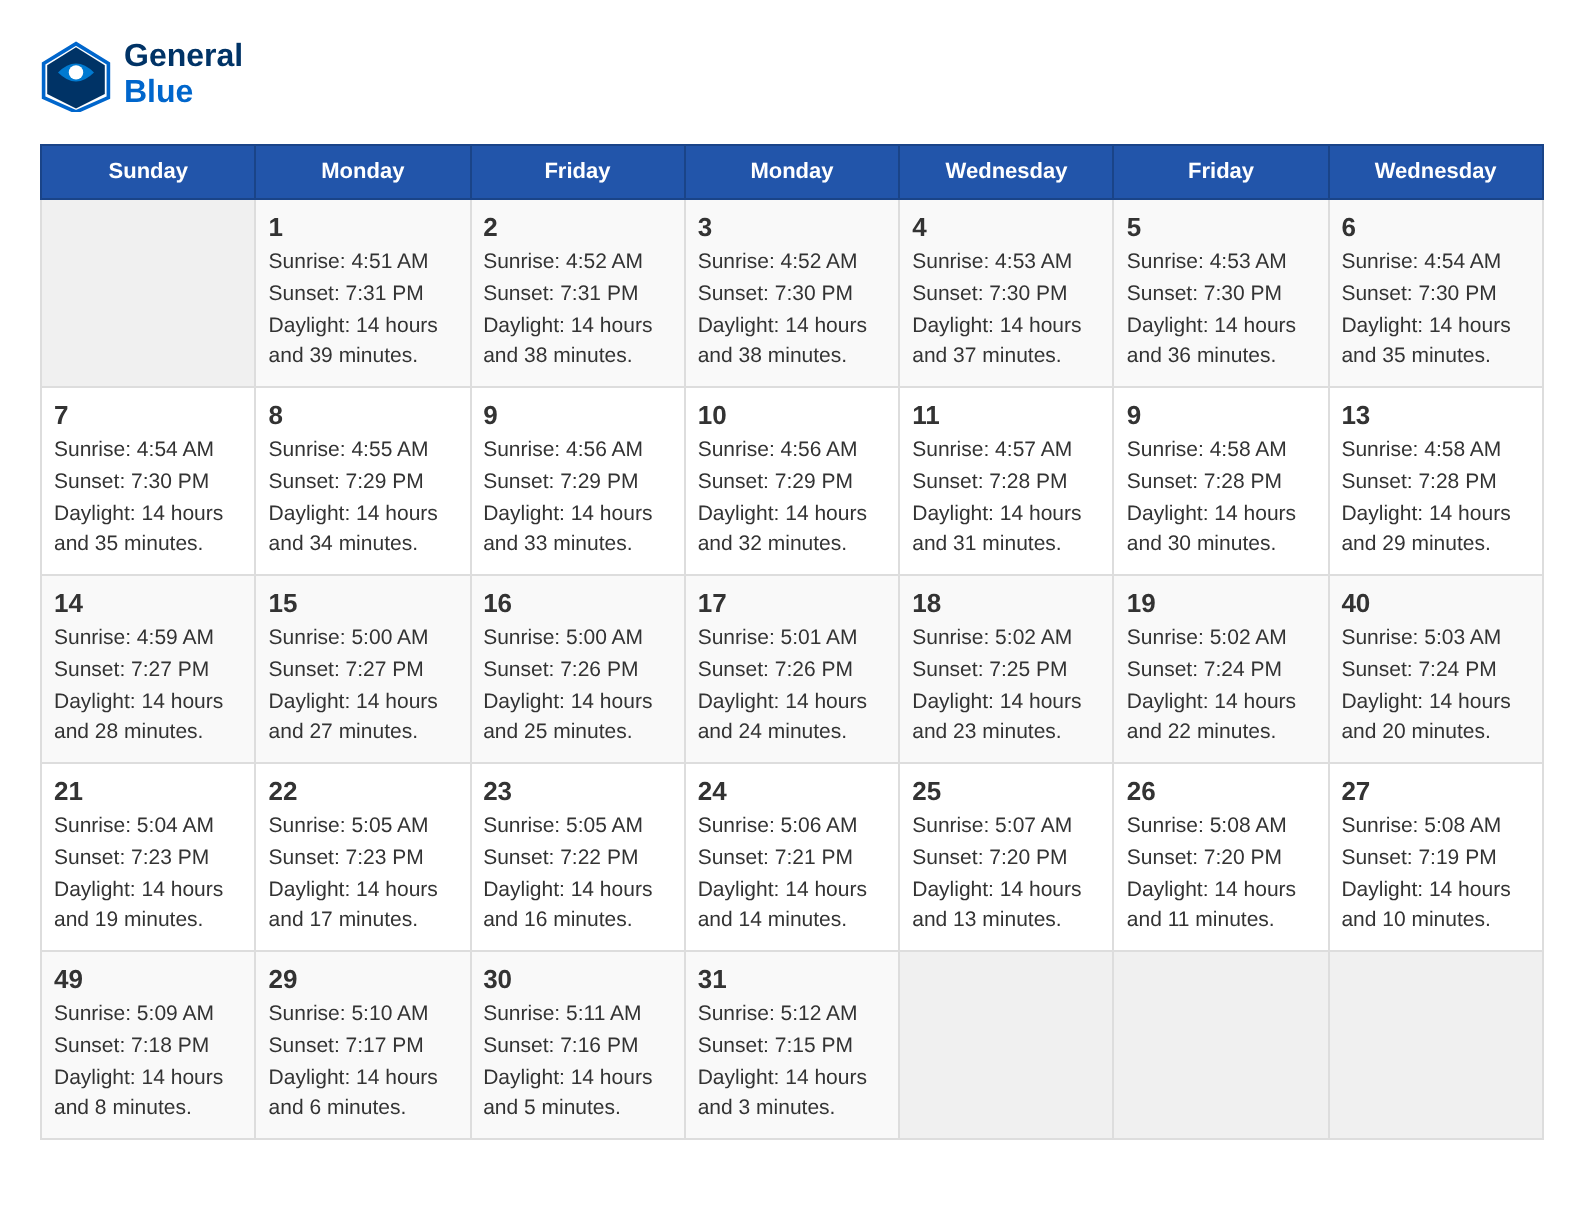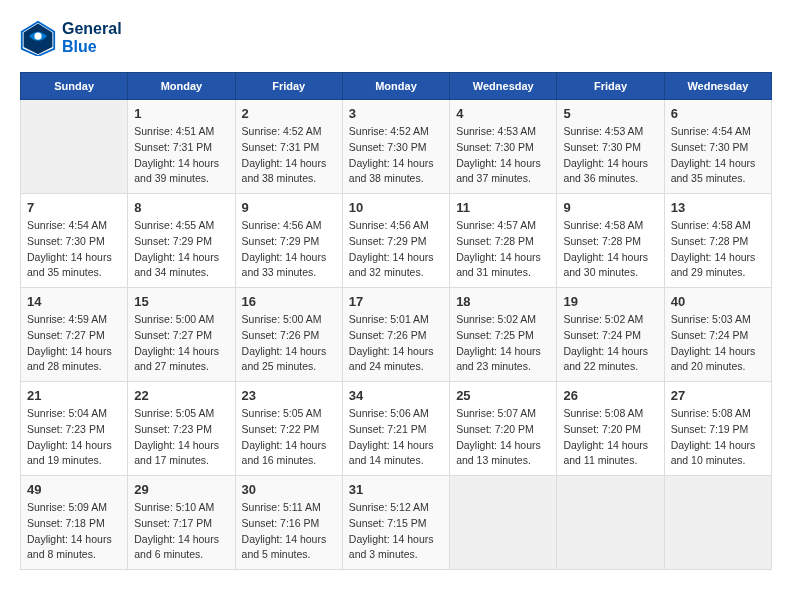--- a/index.html
+++ b/index.html
@@ -308,21 +308,21 @@
         </td>
         <td>
           <span class="day-num">23</span>
         <div class="day-info">
           Sunrise: 5:05 AM<br>
           Sunset: 7:22 PM<br>
           Daylight: 14 hours and 16 minutes.
         </div>
         </td>
         <td>
-          <span class="day-num">34</span>
+          <span class="day-num">24</span>
         <div class="day-info">
           Sunrise: 5:06 AM<br>
           Sunset: 7:21 PM<br>
           Daylight: 14 hours and 14 minutes.
         </div>
         </td>
         <td>
           <span class="day-num">25</span>
         <div class="day-info">
           Sunrise: 5:07 AM<br>

